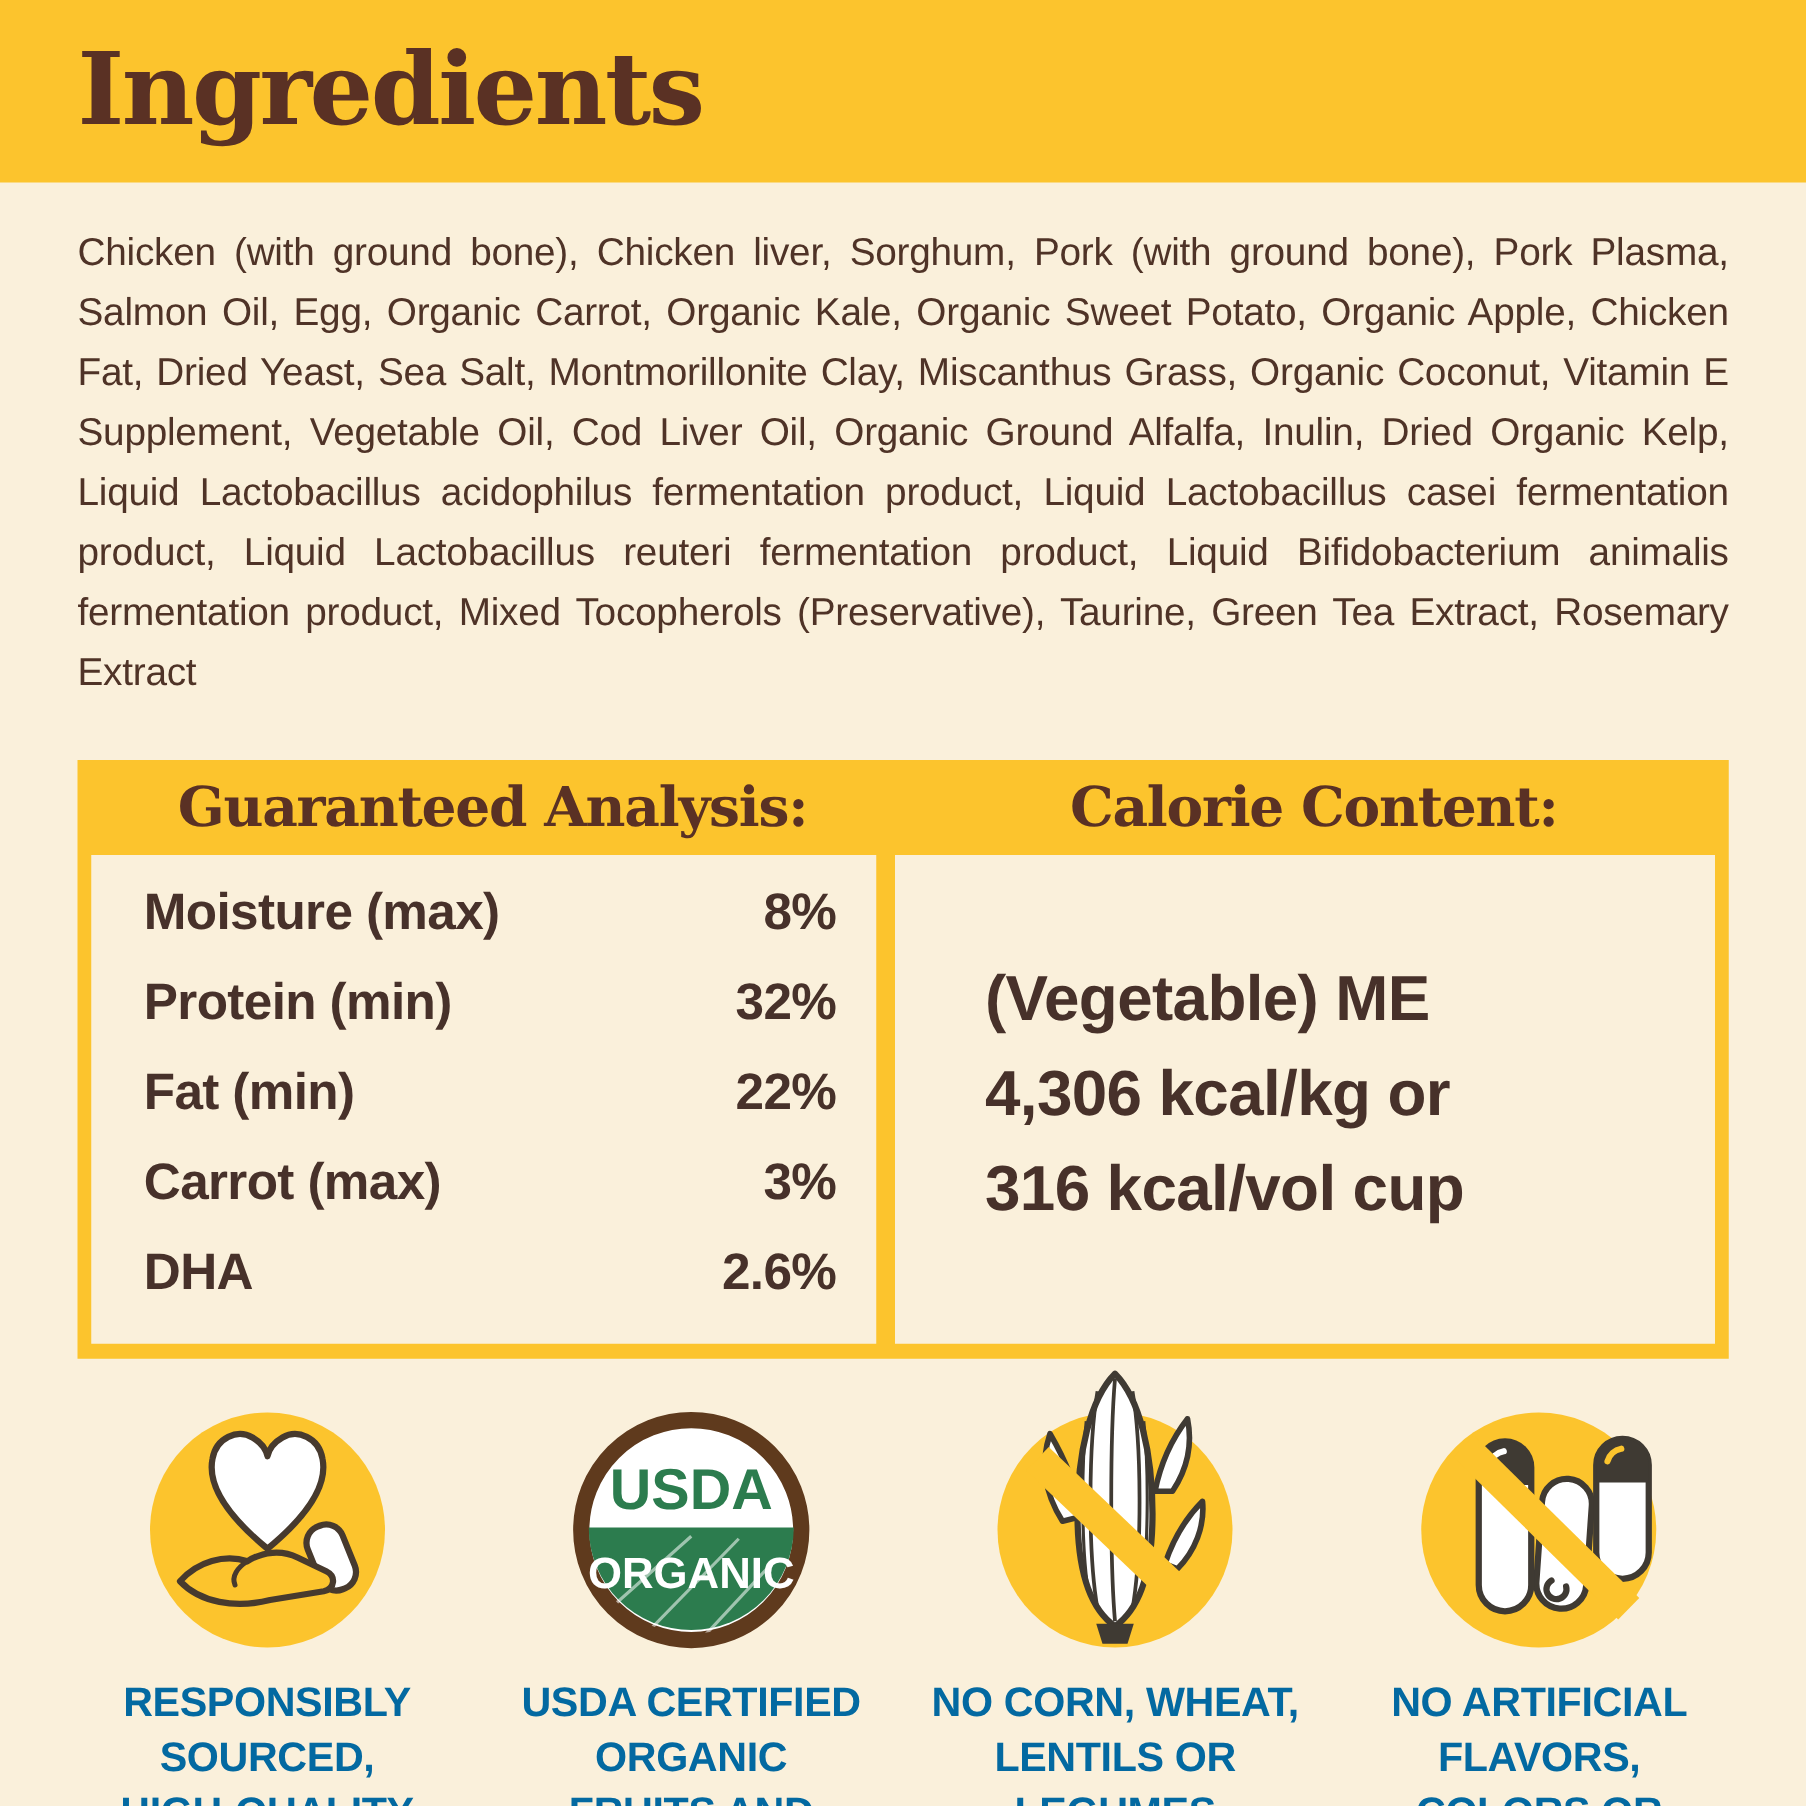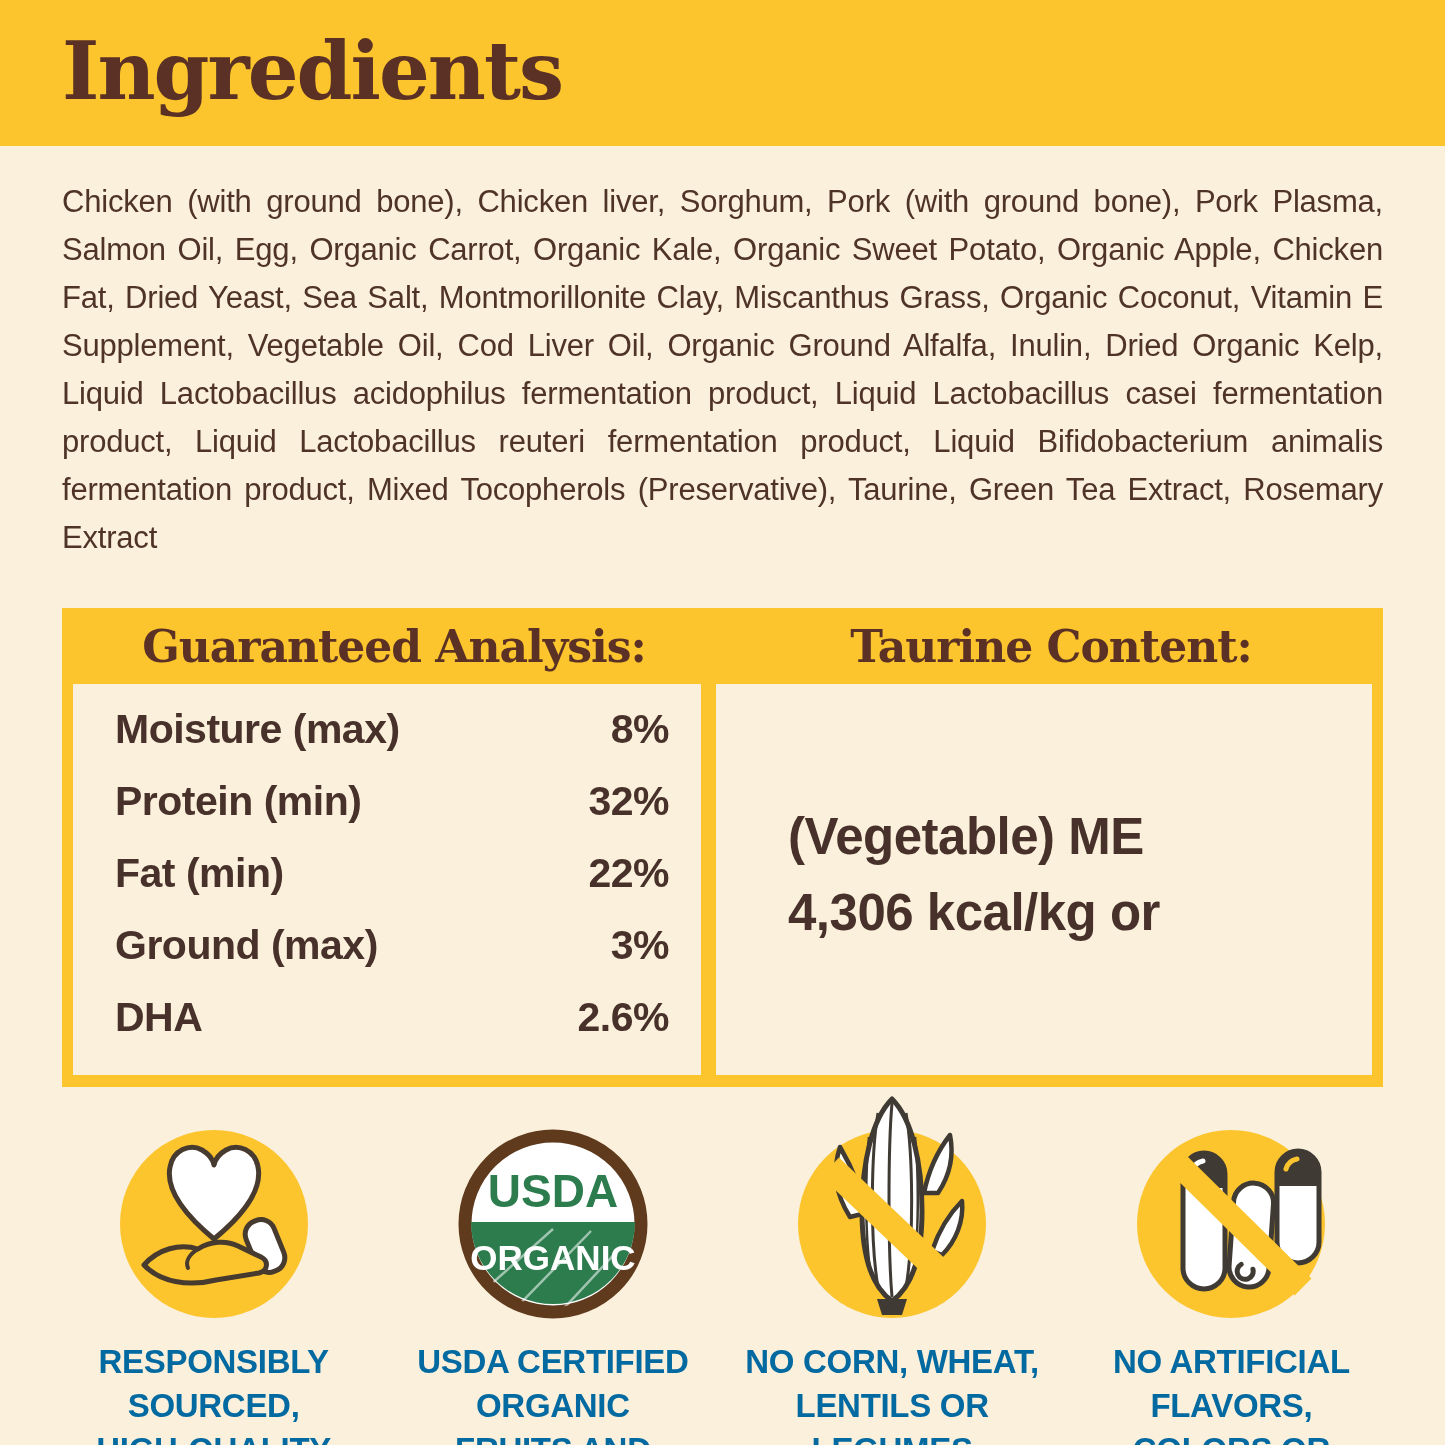--- a/index.html
+++ b/index.html
@@ -74,48 +74,49 @@
 
 <header class="masthead">
   <h1>Ingredients</h1>
 </header>
 
 <p class="ingredients">Chicken (with ground bone), Chicken liver, Sorghum, Pork (with ground bone), Pork Plasma, Salmon Oil, Egg, Organic Carrot, Organic Kale, Organic Sweet Potato, Organic Apple, Chicken Fat, Dried Yeast, Sea Salt, Montmorillonite Clay, Miscanthus Grass, Organic Coconut, Vitamin E Supplement, Vegetable Oil, Cod Liver Oil, Organic Ground Alfalfa, Inulin, Dried Organic Kelp, Liquid Lactobacillus acidophilus fermentation product, Liquid Lactobacillus casei fermentation product, Liquid Lactobacillus reuteri fermentation product, Liquid Bifidobacterium animalis fermentation product, Mixed Tocopherols (Preservative), Taurine, Green Tea Extract, Rosemary Extract</p>
 
 <section class="analysis-box">
   <div class="box-titles">
     <h2>Guaranteed Analysis:</h2>
-    <h2>Taurine Content:</h2>
+    <h2>Calorie Content:</h2>
   </div>
   <div class="box-panels">
     <div class="panel ga">
       <div class="ga-row">
         <span>Moisture (max)</span>
         <span>8%</span>
       </div>
       <div class="ga-row">
         <span>Protein (min)</span>
         <span>32%</span>
       </div>
       <div class="ga-row">
         <span>Fat (min)</span>
         <span>22%</span>
       </div>
       <div class="ga-row">
-        <span>Ground (max)</span>
+        <span>Carrot (max)</span>
         <span>3%</span>
       </div>
       <div class="ga-row">
         <span>DHA</span>
         <span>2.6%</span>
       </div>
     </div>
     <div class="panel cal">
       <div class="cal-line">(Vegetable) ME</div>
       <div class="cal-line">4,306 kcal/kg or</div>
+      <div class="cal-line">316 kcal/vol cup</div>
     </div>
   </div>
 </section>
 
 <section class="features">
 
   <div class="feature">
     <svg viewBox="0 0 200 235" aria-hidden="true">
       <circle cx="100" cy="135" r="94" fill="#FCC42D"></circle>
       <path d="M100 150 C66 122 52 98 56 78 C59 61 76 54 88 61 C95 65 99 71 100 76 C101 71 105 65 112 61 C124 54 141 61 144 78 C148 98 134 122 100 150 Z" fill="#FFFFFF" stroke="#473A2E" stroke-width="5" stroke-linejoin="round"></path>

